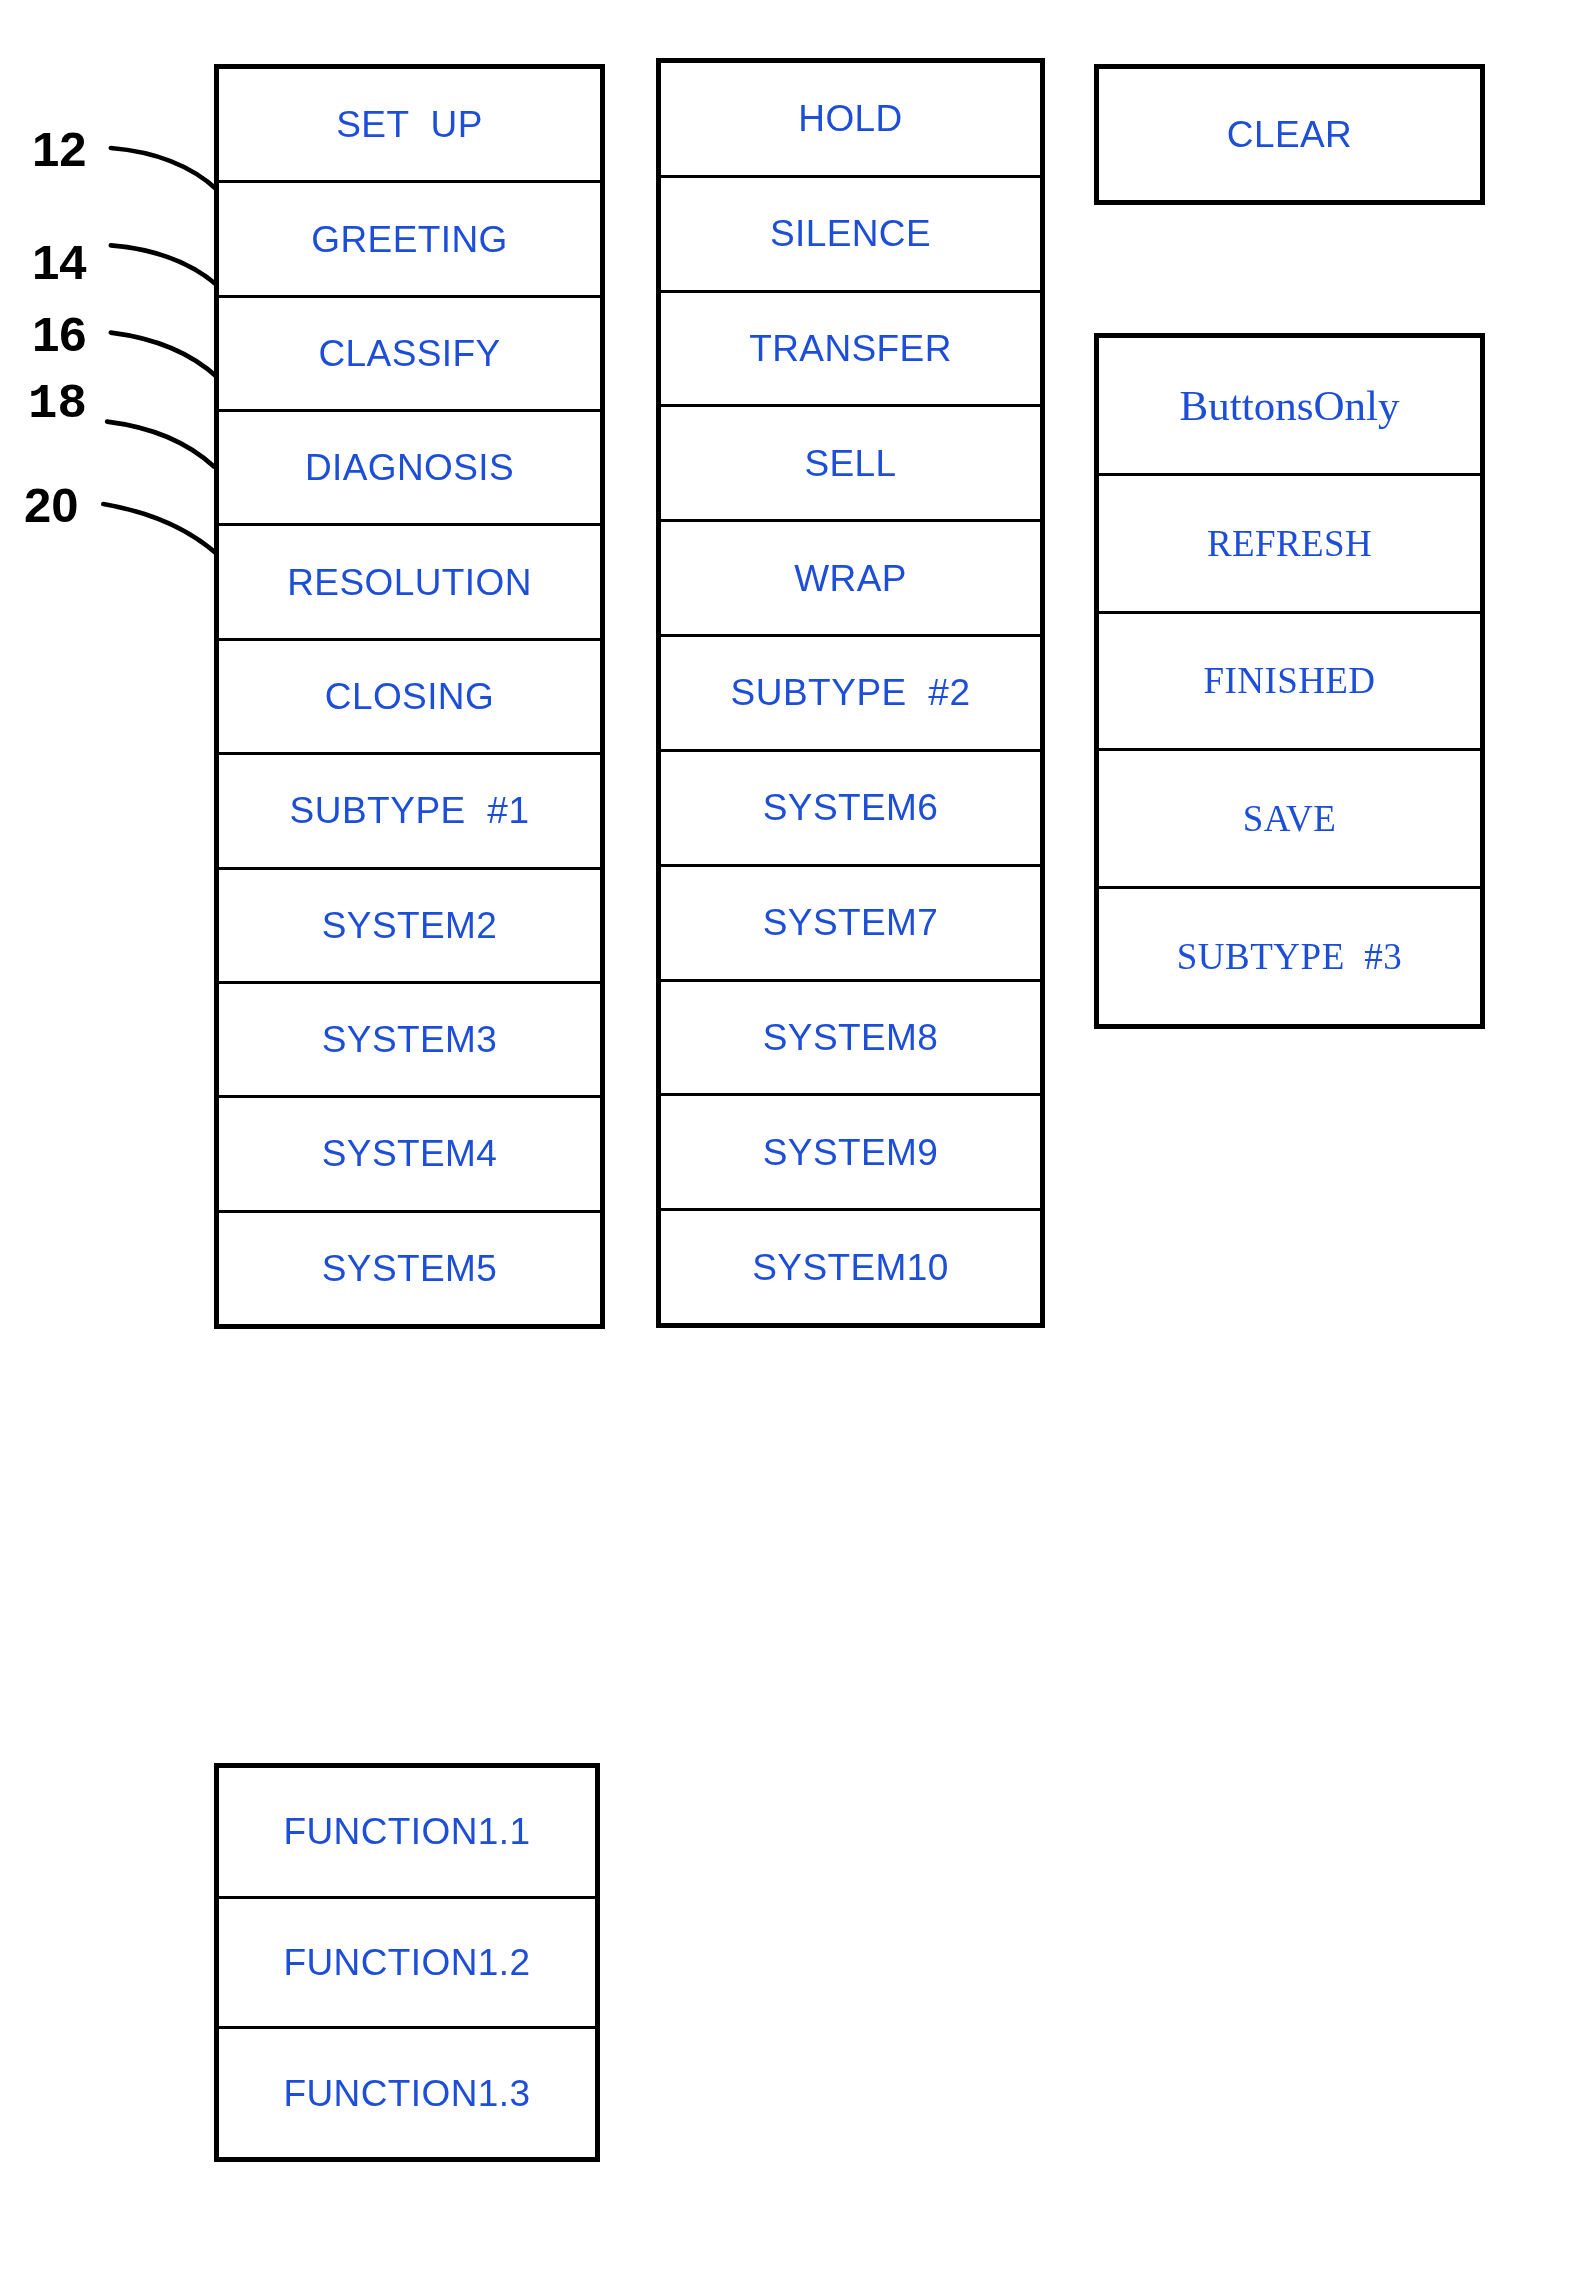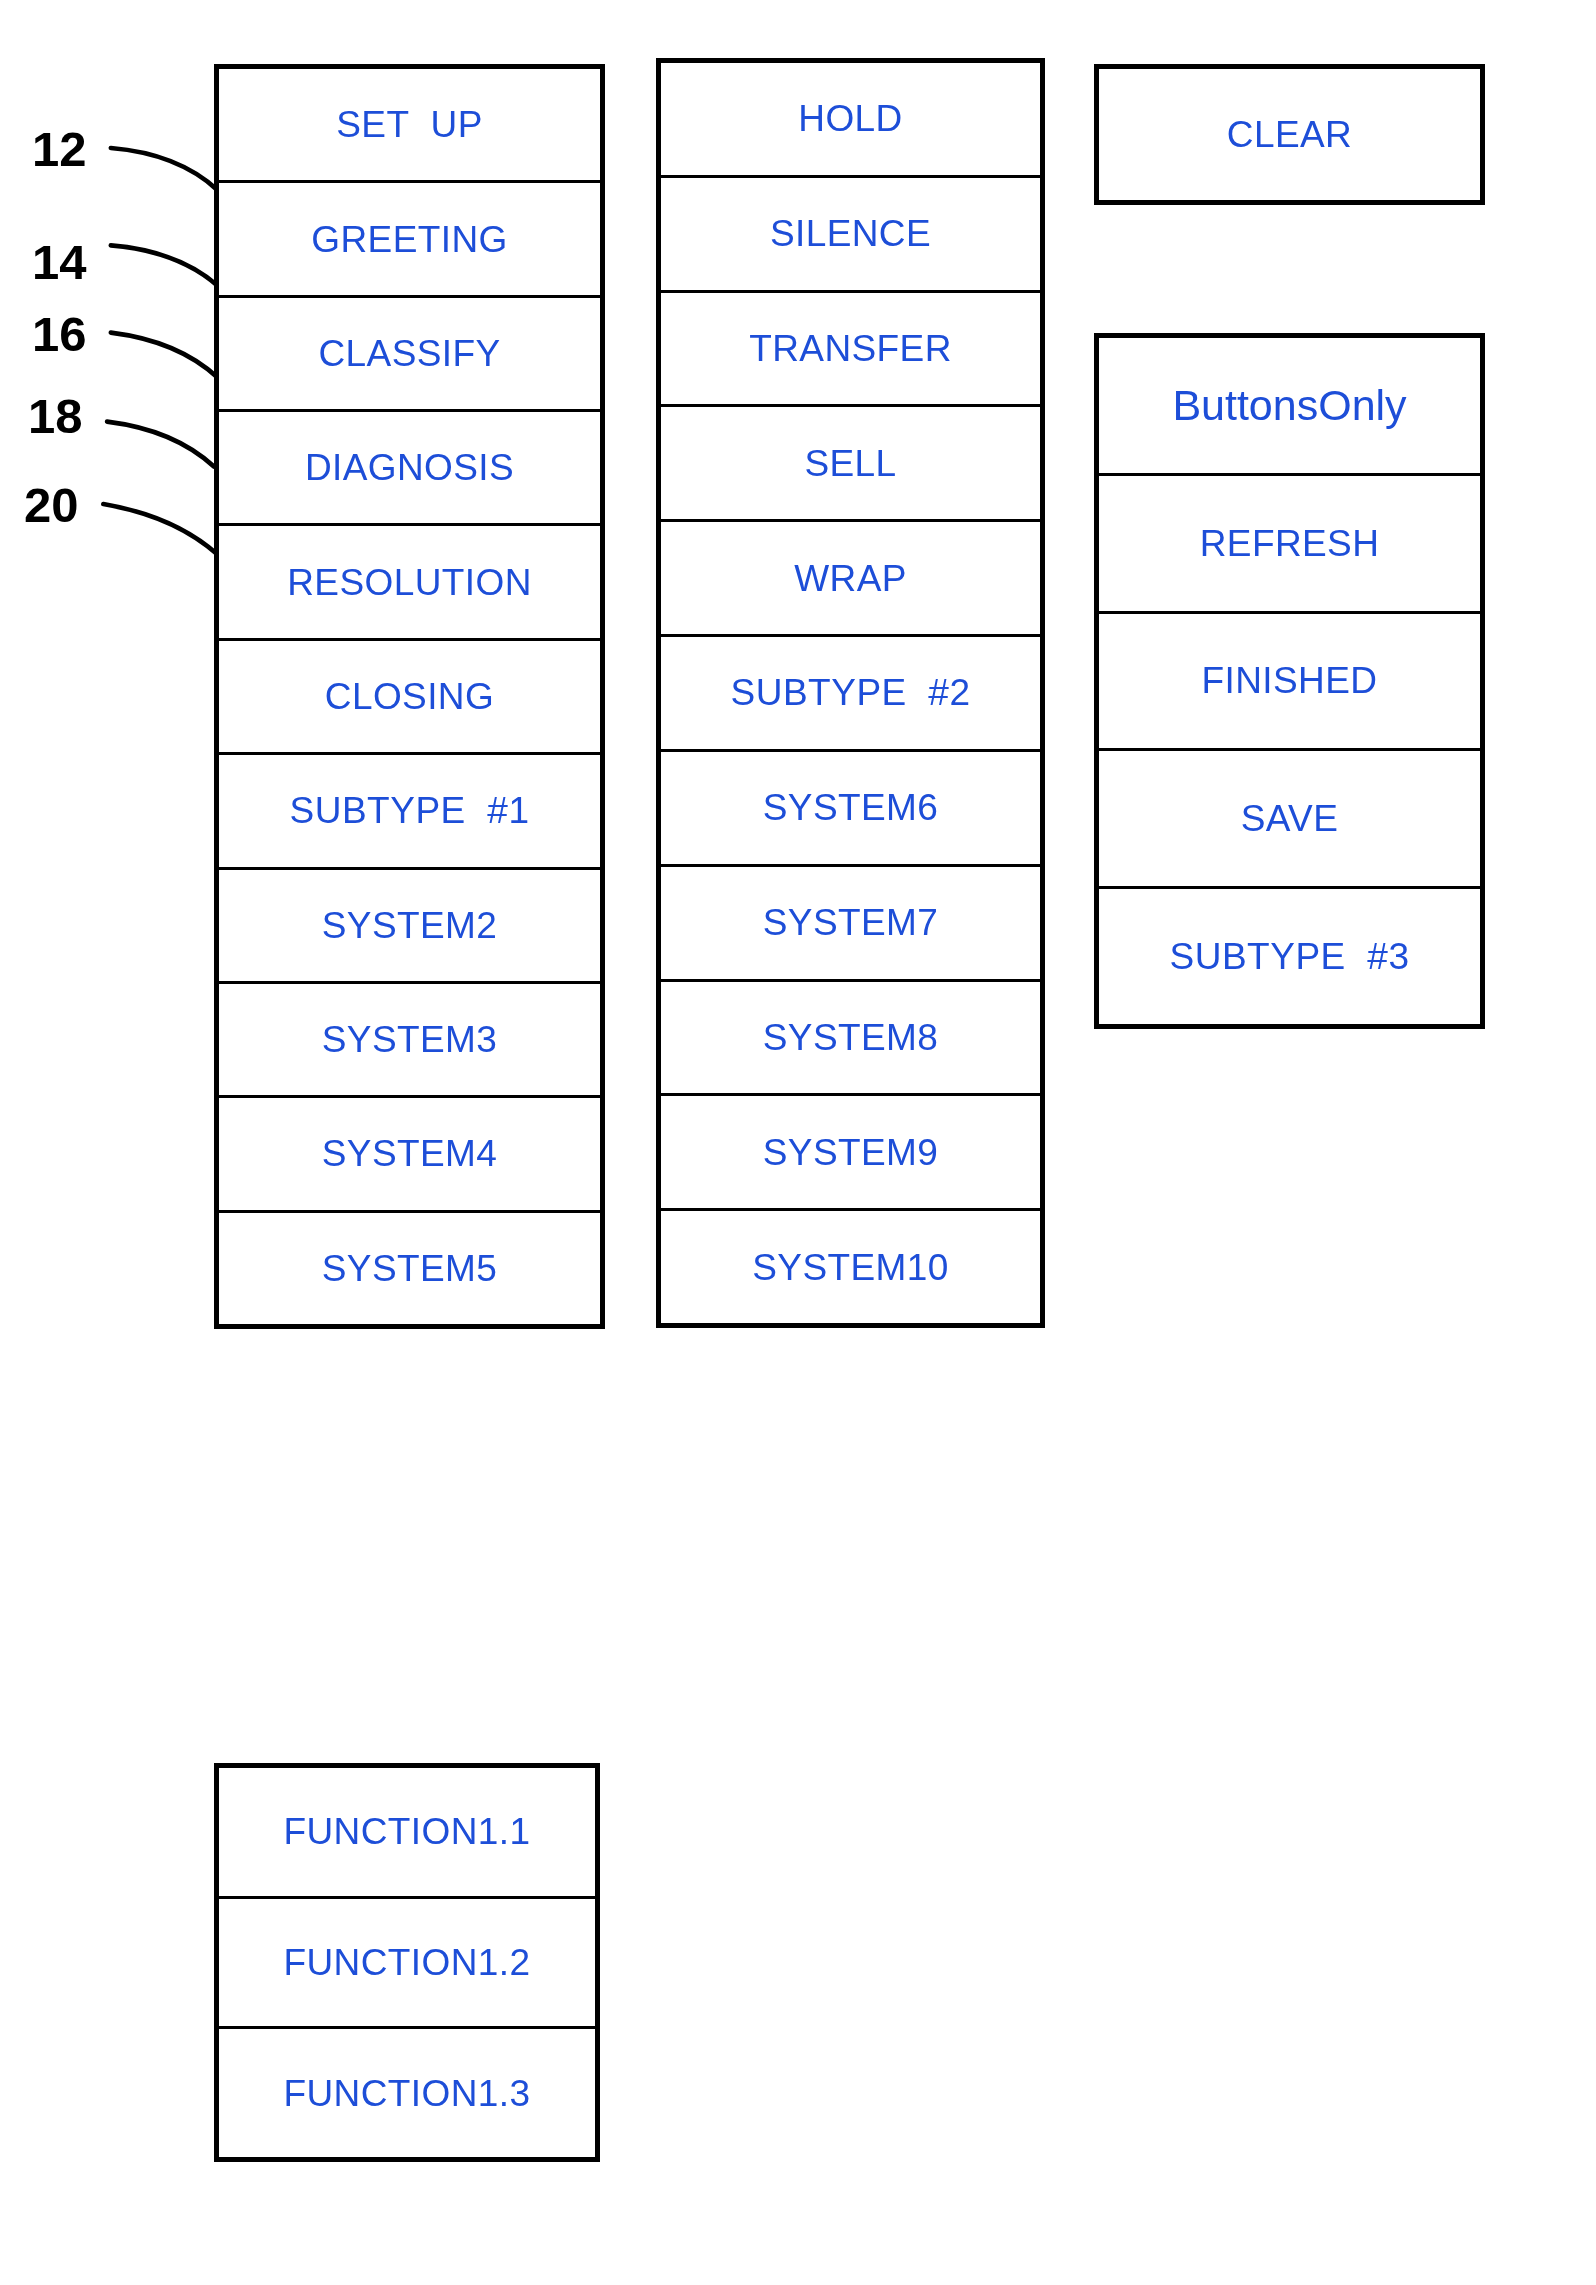--- a/index.html
+++ b/index.html
@@ -57,21 +57,21 @@
   }
   .row-label.mixed {
     font-size: 43px;
     letter-spacing: 0px;
   }
 
   
   #col-primary   { left: 214px; top: 64px;   width: 391px; height: 1265px; }
   #col-secondary { left: 656px; top: 58px;   width: 389px; height: 1270px; }
   #box-clear     { left: 1094px; top: 64px;  width: 391px; height: 141px; }
-  #col-tertiary  { left: 1094px; top: 333px; width: 391px; height: 696px; }
+  #col-tertiary  { left: 1094px; top: 333px; width: 391px; height: 696px; font-family: Liberation Serif, serif; }
   #box-functions { left: 214px; top: 1763px; width: 386px; height: 399px; }
 
   #box-clear .panel-row .row-label { font-size: 37px; }
 
   
   .ref-number {
     position: absolute;
     font-size: 49px;
     font-weight: bold;
     line-height: 1;
@@ -96,21 +96,21 @@
     <path d="M 118 158 Q 190 164 232 203" fill="none" stroke="#000000" stroke-width="5" stroke-linecap="round"></path>
     <path d="M 118 262 Q 190 268 232 305" fill="none" stroke="#000000" stroke-width="5" stroke-linecap="round"></path>
     <path d="M 118 355 Q 190 364 232 403" fill="none" stroke="#000000" stroke-width="5" stroke-linecap="round"></path>
     <path d="M 114 450 Q 186 459 228 498" fill="none" stroke="#000000" stroke-width="5" stroke-linecap="round"></path>
     <path d="M 110 538 Q 186 551 232 592" fill="none" stroke="#000000" stroke-width="5" stroke-linecap="round"></path>
   </svg>
 
   <div class="ref-number" style="left:32px; top:125px;">12</div>
   <div class="ref-number" style="left:32px; top:238px;">14</div>
   <div class="ref-number" style="left:32px; top:310px;">16</div>
-  <div class="ref-number" style="left:28px; top:392px;">18</div>
+  <div class="ref-number" style="left:28px; top:380px;font-family:Liberation Mono, monospace;">18</div>
   <div class="ref-number" style="left:24px; top:481px;">20</div>
 
   <div class="panel" id="col-primary">
     <div class="panel-row">
       <span class="row-label wide-gap">SET  UP</span>
     </div>
     <div class="panel-row">
       <span class="row-label">GREETING</span>
     </div>
     <div class="panel-row">

